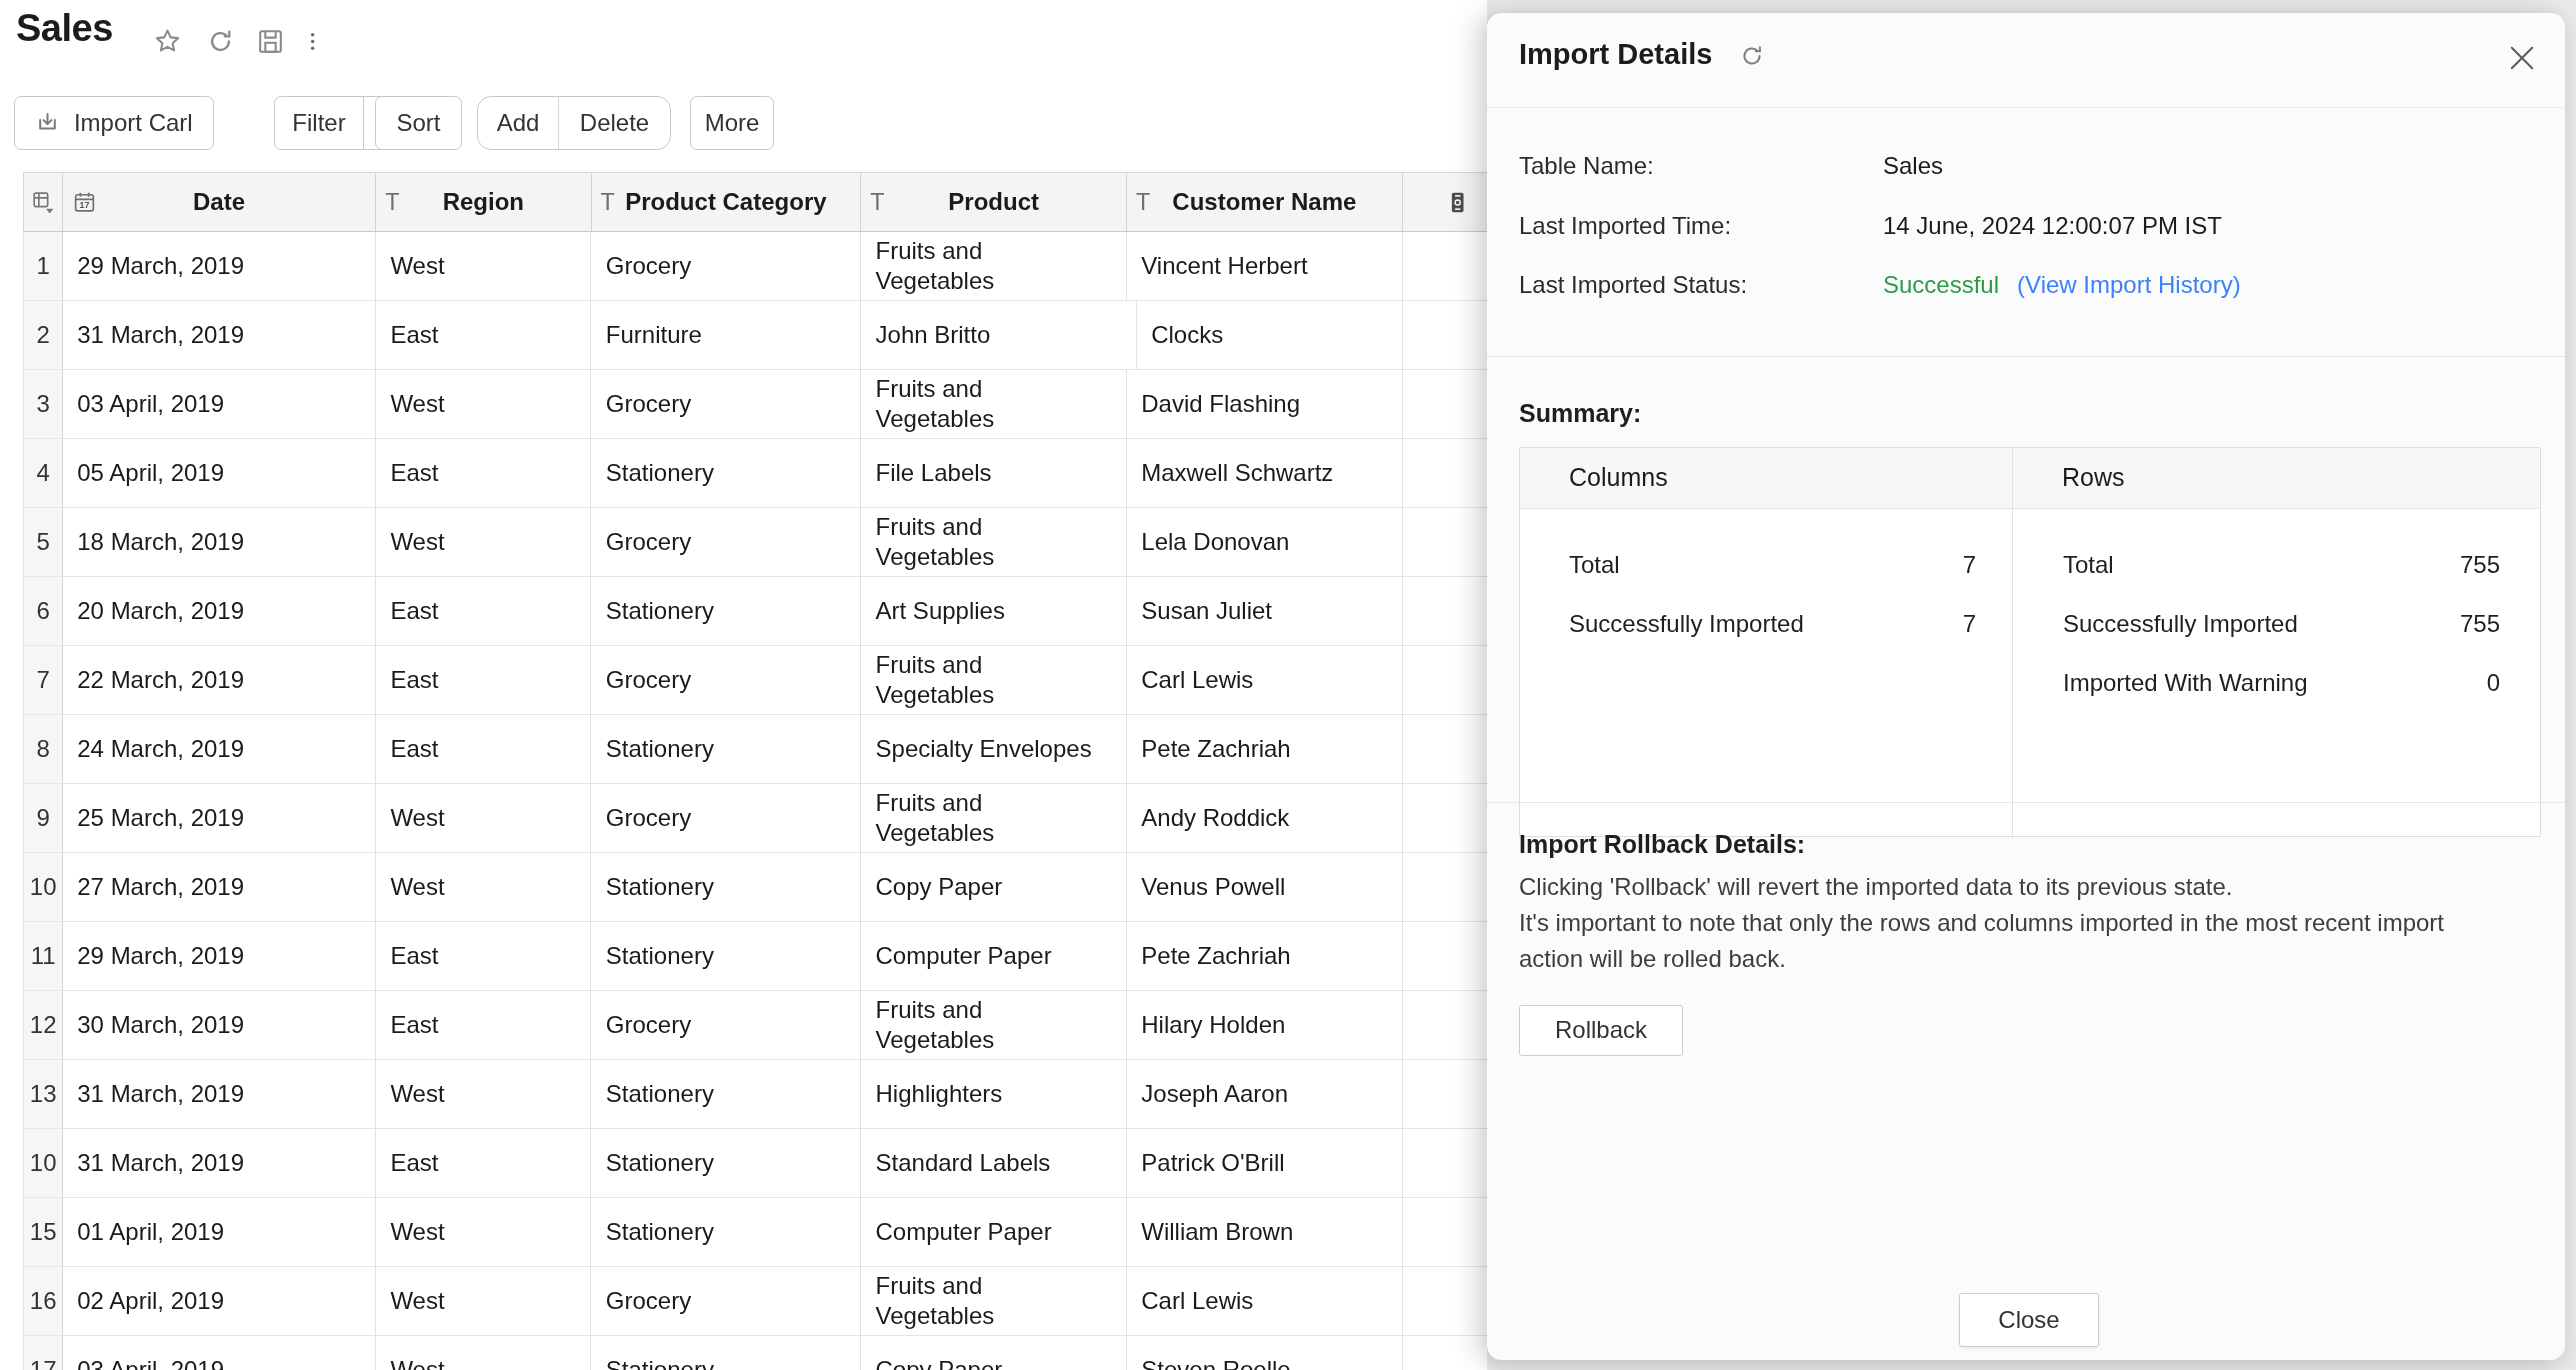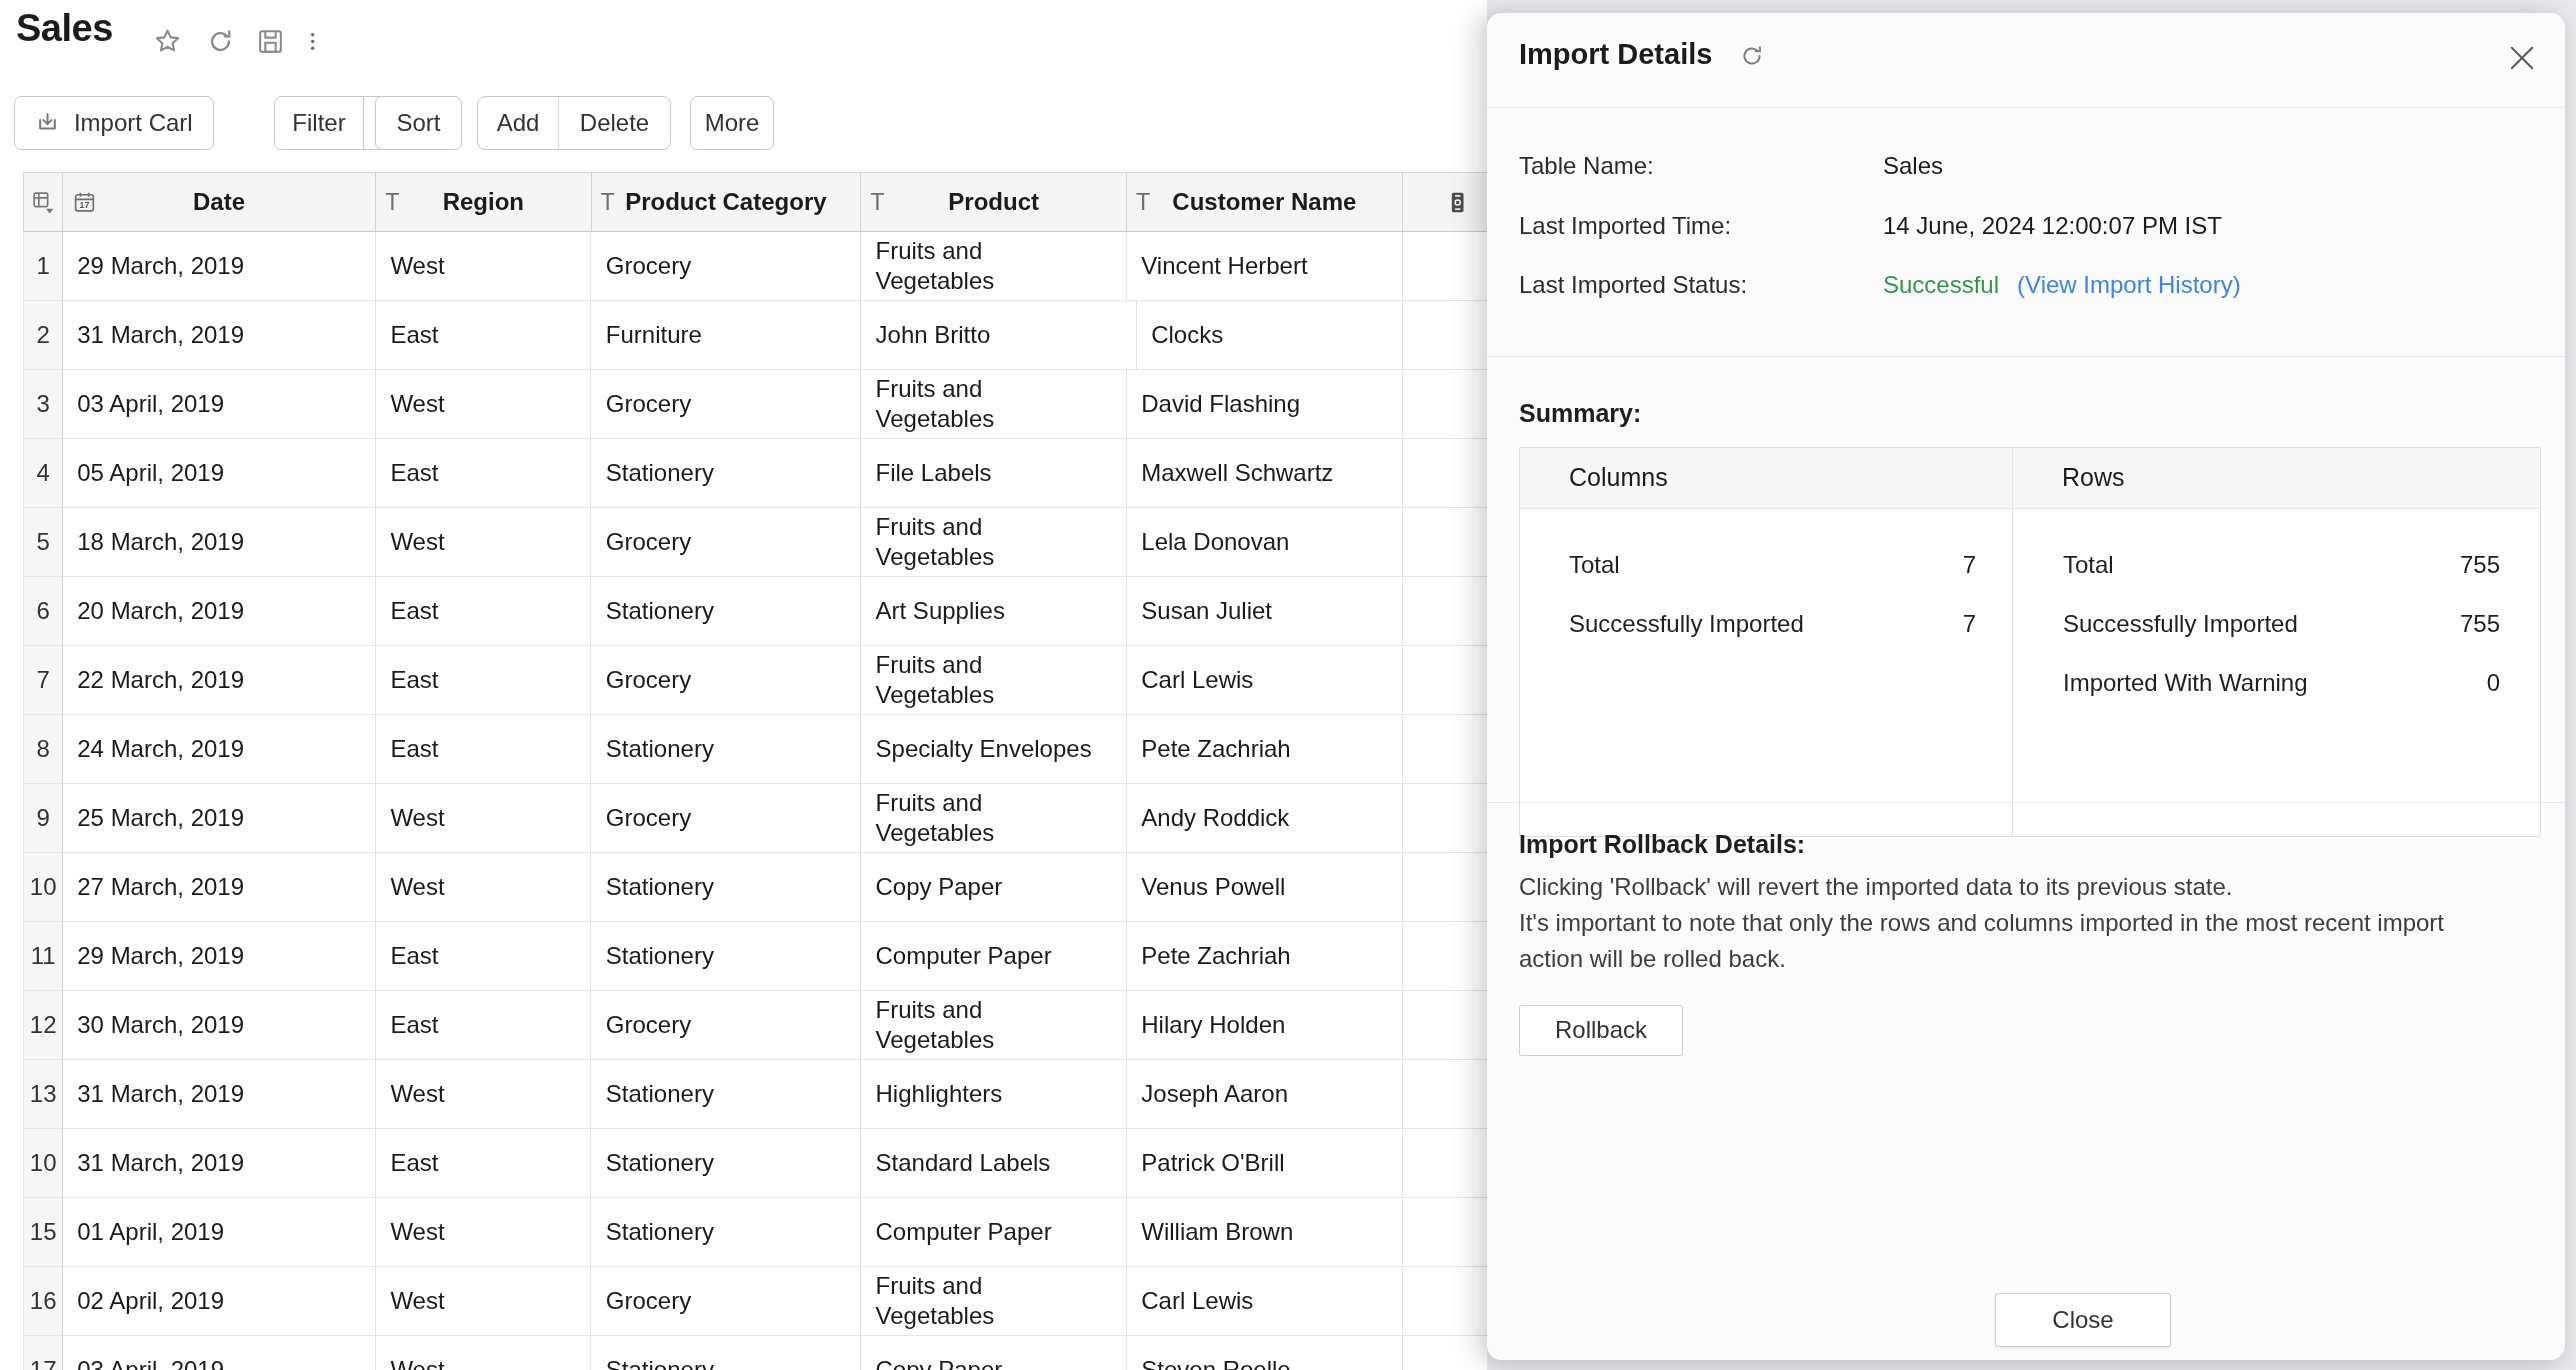--- a/index.html
+++ b/index.html
@@ -16,21 +16,21 @@
 
   
   .btn{position:absolute;top:96px;height:54px;border:0.9px solid #c7c7ca;border-radius:7.2px;background:#fff;
        display:flex;align-items:center;justify-content:center;font-size:24px;color:#333;box-sizing:border-box;cursor:pointer;}
   #btn-import{left:13.5px;width:200px;}
   #btn-import svg{margin-right:12.6px;}
   #btn-filter{left:232px;width:123px;padding:0;margin-left:42px;}
   #btn-filter .seg-label{flex:1;display:flex;align-items:center;justify-content:center;height:100%;}
   #btn-filter .seg-arrow{width:32px;height:100%;display:flex;align-items:center;justify-content:center;border-left:0.9px solid #c7c7ca;}
   #btn-sort{left:375px;width:87px;}
-  .btn-group{position:absolute;top:96px;left:477px;width:194px;height:54px;border:0.9px solid #c7c7ca;border-radius:8px;
+  .btn-group{position:absolute;top:96px;left:477px;width:194px;height:54px;border:0.9px solid #c7c7ca;border-radius:14px;
        background:#fff;display:flex;box-sizing:border-box;}
   .btn-group .seg{display:flex;align-items:center;justify-content:center;font-size:24px;color:#333;cursor:pointer;height:100%;box-sizing:border-box;}
   .btn-group .seg.add{width:80px;}
   .btn-group .seg.del{flex:1;border-left:0.9px solid #d6d6d8;}
   #btn-more{left:690px;width:84px;}
 
   
   .grid{position:absolute;left:23.4px;top:172px;width:1489px;}
   .thead{display:flex;border-top:0.9px solid #d6d6d8;border-bottom:0.9px solid #c9c9cc;border-left:0.9px solid #d6d6d8;background:#f4f4f5;}
   .th{height:58px;display:flex;align-items:center;justify-content:center;position:relative;background:#f4f4f5;
@@ -71,21 +71,21 @@
   .stats{padding-top:27px;}
   .stat{height:59px;display:flex;align-items:center;justify-content:space-between;font-size:24px;color:#1f1f1f;}
   .card-col.left .stat{padding:0 36px 0 49px;}
   .card-col.right .stat{padding:0 40px 0 50px;}
   .rb-heading{position:absolute;left:32px;top:817px;font-size:25px;font-weight:bold;color:#1f1f1f;}
   .rb-text{position:absolute;left:32px;top:856px;font-size:24px;line-height:36px;color:#3d3d3d;width:1019px;}
   .dlg-btn{position:absolute;border:0.9px solid #cdcdd0;border-radius:3px;background:#fff;font-size:24px;color:#333;
       display:flex;align-items:center;justify-content:center;box-sizing:border-box;cursor:pointer;
       font-family:"Liberation Sans","DejaVu Sans",sans-serif;}
   #rollback-btn{left:32px;top:992px;width:164px;height:51px;}
-  #close-btn{left:472px;top:1280px;width:176px;height:54px;box-shadow:0 1.8px 3.6px rgba(0,0,0,0.06);margin-left:36px;}
+  #close-btn{left:472px;top:1280px;width:140px;height:54px;box-shadow:0 1.8px 3.6px rgba(0,0,0,0.06);}
 </style>
 </head>
 <body>
 
 <div class="page-title">Sales</div>
 
 <div class="t-icon" id="icon-star">
   <svg width="31" height="31" viewBox="0 0 24 24" fill="none" stroke="#8a8a8a" stroke-width="1.6" stroke-linejoin="round">
       <path d="M12 3.6l2.5 5.2 5.7.6-4.2 3.9 1.1 5.6-5.1-2.8-5.1 2.8 1.1-5.6L3.8 9.4l5.7-.6z"></path>
     </svg>

